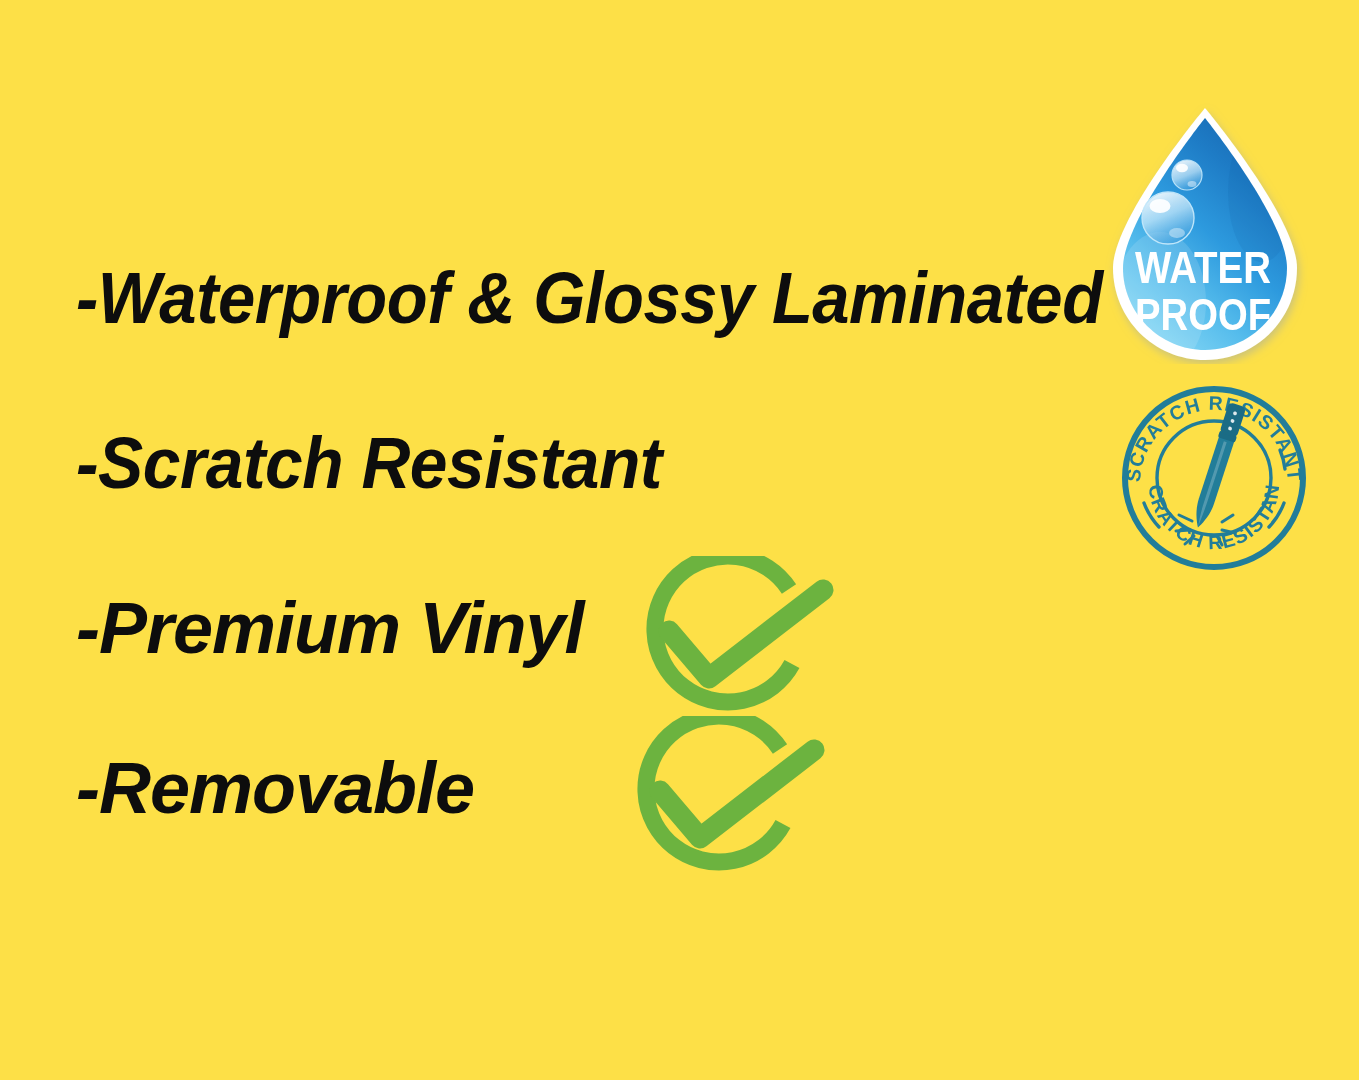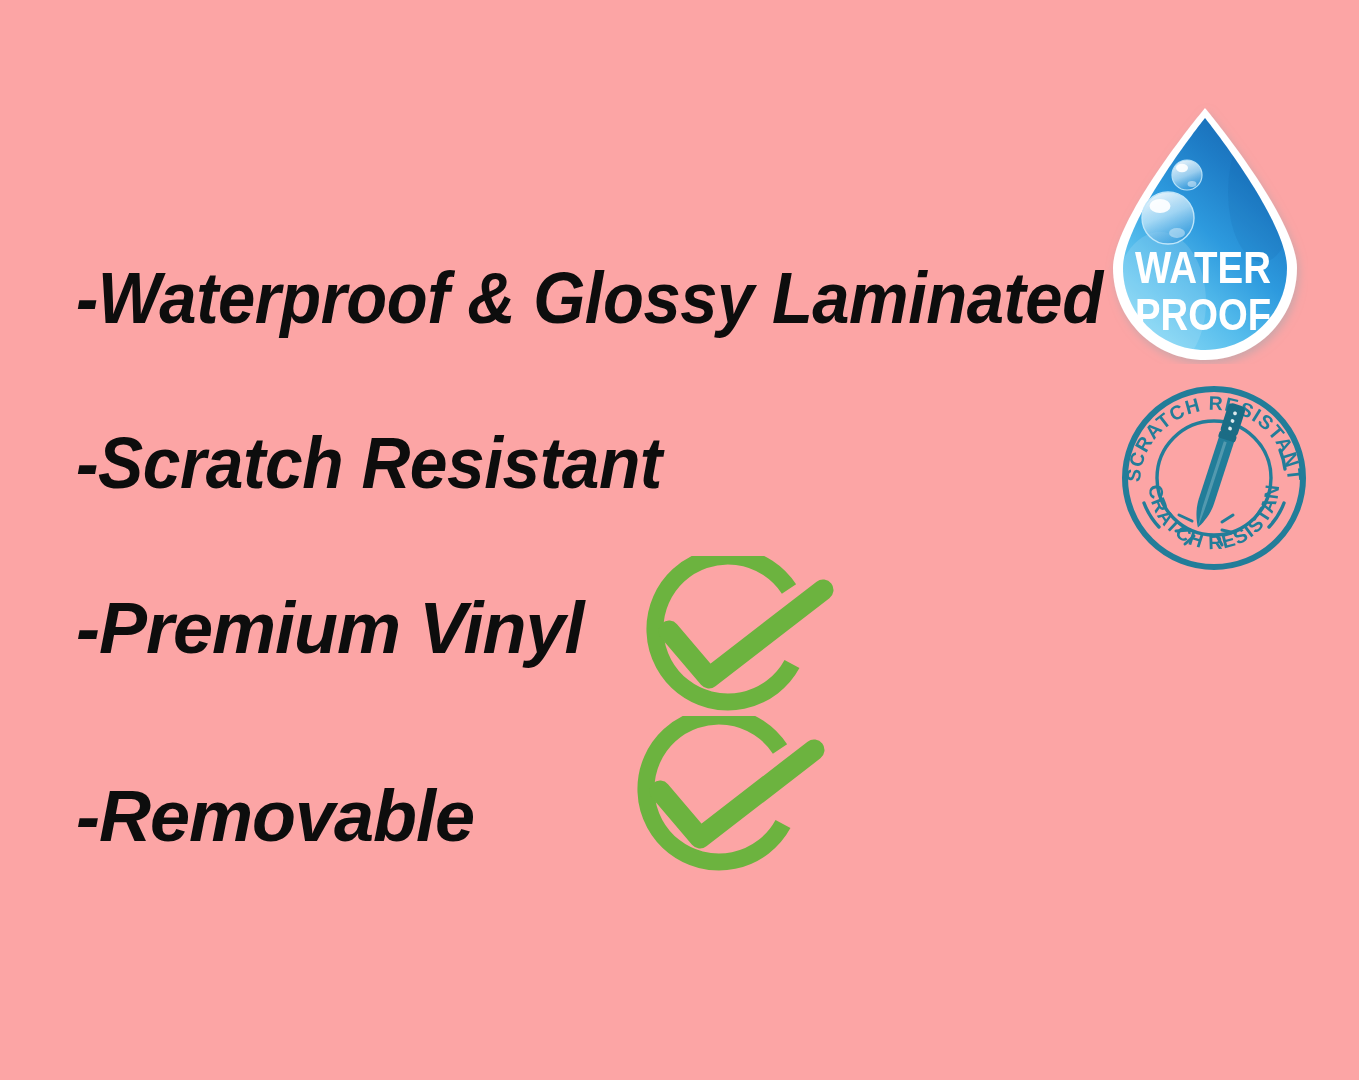--- a/index.html
+++ b/index.html
@@ -8,41 +8,41 @@
     width: 1359px;
     height: 1080px;
     background: #ffffff;
     overflow: hidden;
   }
 
   #canvas {
     position: relative;
     width: 1359px;
     height: 1080px;
-    background: #fca5a5;
+    background: #fde047;
     font-family: "Liberation Sans", sans-serif;
   }
 
   
   .feature-line {
     position: absolute;
     left: 76px;
     white-space: nowrap;
     color: #0d0d0d;
     font-family: "Liberation Sans", sans-serif;
     font-weight: bold;
     font-style: italic;
     line-height: 1;
   }
 
   
   #feature-0 { top: 262px; font-size: 72px; transform: scaleX(0.93); transform-origin: left center; letter-spacing: -0.5px; }
   #feature-1 { top: 427px; font-size: 72px; transform: scaleX(0.94); transform-origin: left center; letter-spacing: -0.5px; }
   #feature-2 { top: 592px; font-size: 72px; transform-origin: left center; letter-spacing: -1px; }
-  #feature-3 { top: 752px; font-size: 72px; transform-origin: left center; letter-spacing: -1px; margin-top: 28px; }
+  #feature-3 { top: 752px; font-size: 72px; transform-origin: left center; letter-spacing: -1px; }
 
   
   #waterproof-badge {
     position: absolute;
     left: 1102px;
     top: 102px;
     width: 206px;
     height: 262px;
     text-align: center;
   }

